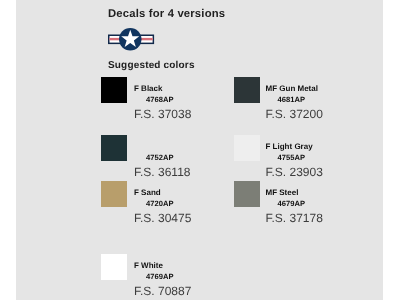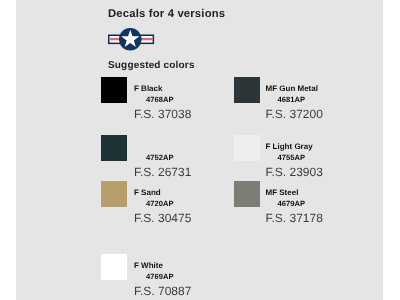--- a/index.html
+++ b/index.html
@@ -66,21 +66,21 @@
       <div class="swatch-row c1 r0">
         <div class="chip" style="background: rgb(44, 53, 55);"></div>
         <div class="sw-name">MF Gun Metal</div>
         <div class="sw-code">4681AP</div>
         <div class="sw-fs">F.S. 37200</div>
       </div>
 
       <div class="swatch-row c0 r1">
         <div class="chip" style="background: rgb(30, 50, 54);"></div>
         <div class="sw-code">4752AP</div>
-        <div class="sw-fs">F.S. 26731</div>
+        <div class="sw-fs">F.S. 36118</div>
       </div>
 
       <div class="swatch-row c1 r1">
         <div class="chip" style="background: rgb(238, 238, 238);"></div>
         <div class="sw-name">F Light Gray</div>
         <div class="sw-code">4755AP</div>
         <div class="sw-fs">F.S. 23903</div>
       </div>
 
       <div class="swatch-row c0 r2">

